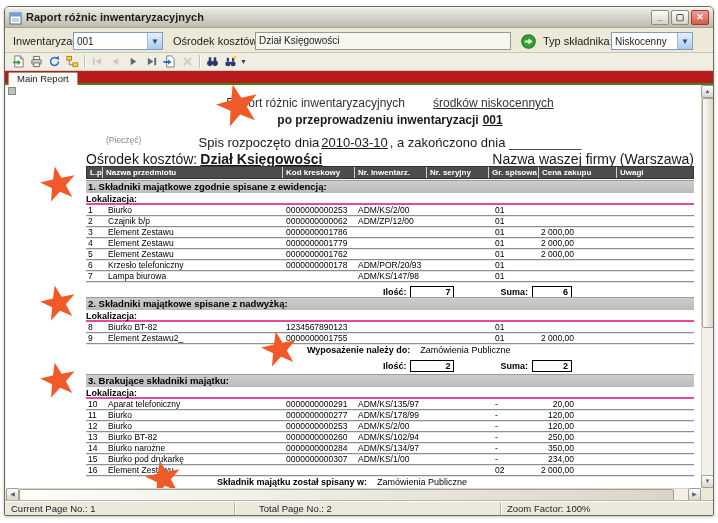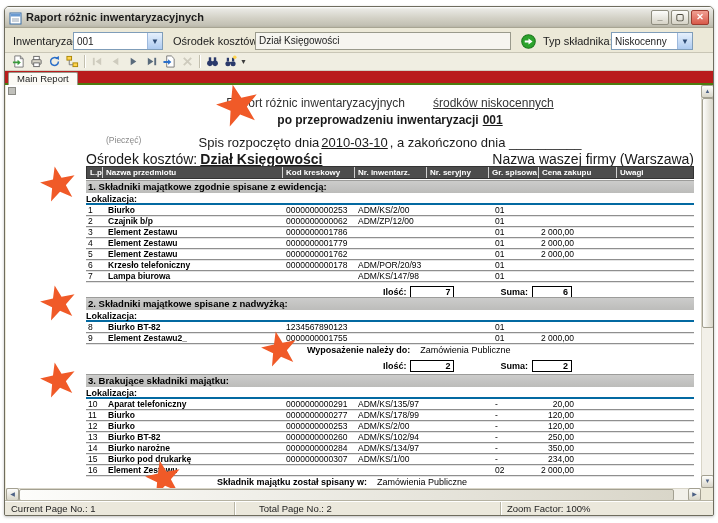--- a/index.html
+++ b/index.html
@@ -74,25 +74,25 @@
   .grid8 { display:grid; grid-template-columns:16px 180px 72px 72px 62px 50px 78px 1fr; }
   .thead { top:81px; height:13px; background:#4c4c4c; border:1px solid #333; color:#fff;
     font-size:8px; font-weight:bold; line-height:11px; }
   .thead > div { padding-left:3px; border-right:1px solid #d0d0d0; white-space:nowrap; overflow:hidden; }
   .thead > div:last-child { border-right:none; }
 
   .section { position:absolute; left:80px; width:608px; }
   .sec1 { top:95px; } .sec2 { top:212px; } .sec3 { top:289px; }
   .band { height:13px; background:linear-gradient(180deg,#cccccb,#bcbcba); border-top:1px solid #9c9c9a;
     font-size:9.5px; font-weight:bold; line-height:12px; padding-left:2px; white-space:nowrap; }
-  .loc { height:12px; font-size:9px; font-weight:bold; line-height:12px; border-bottom:2px solid #0369a1; }
+  .loc { height:12px; font-size:9px; font-weight:bold; line-height:12px; border-bottom:2px solid #ec4899; }
   .trow { height:11px; font-size:8.5px; line-height:10px; border-bottom:1px solid #8f8f8f;
     box-shadow:0 1px 0 #e4e4e4; }
   .trow > div { white-space:nowrap; overflow:hidden; }
-  .c-lp { padding-left:2px; } .c-name { padding-left:6px;font-weight:bold; } .c-bar,.c-inv,.c-ser { padding-left:4px; }
+  .c-lp { padding-left:2px; } .c-name { padding-left:6px; } .c-bar,.c-inv,.c-ser { padding-left:4px; }
   .c-gr { padding-left:7px; } .c-price { text-align:right; padding-right:42px; } .c-uw { padding-left:4px; }
   .note { height:12px; font-size:9px; line-height:12px; white-space:nowrap; }
   .sec2 .note { padding-left:221px; } .sec3 .note { padding-left:131px; }
   .note b { margin-right:10px; }
   .totals { height:15px; margin-top:2px; display:flex; align-items:center; justify-content:flex-end;
     padding-right:122px; font-size:9px; }
   .totals .tlabel { font-weight:bold; margin-right:4px; }
   .totals .tbox { border:1px solid #000; height:12px; line-height:11px; font-weight:bold;
     text-align:right; padding-right:3px; background:#fff; }
   .tbox.ilosc { width:44px; margin-right:46px; } .tbox.suma { width:40px; }

